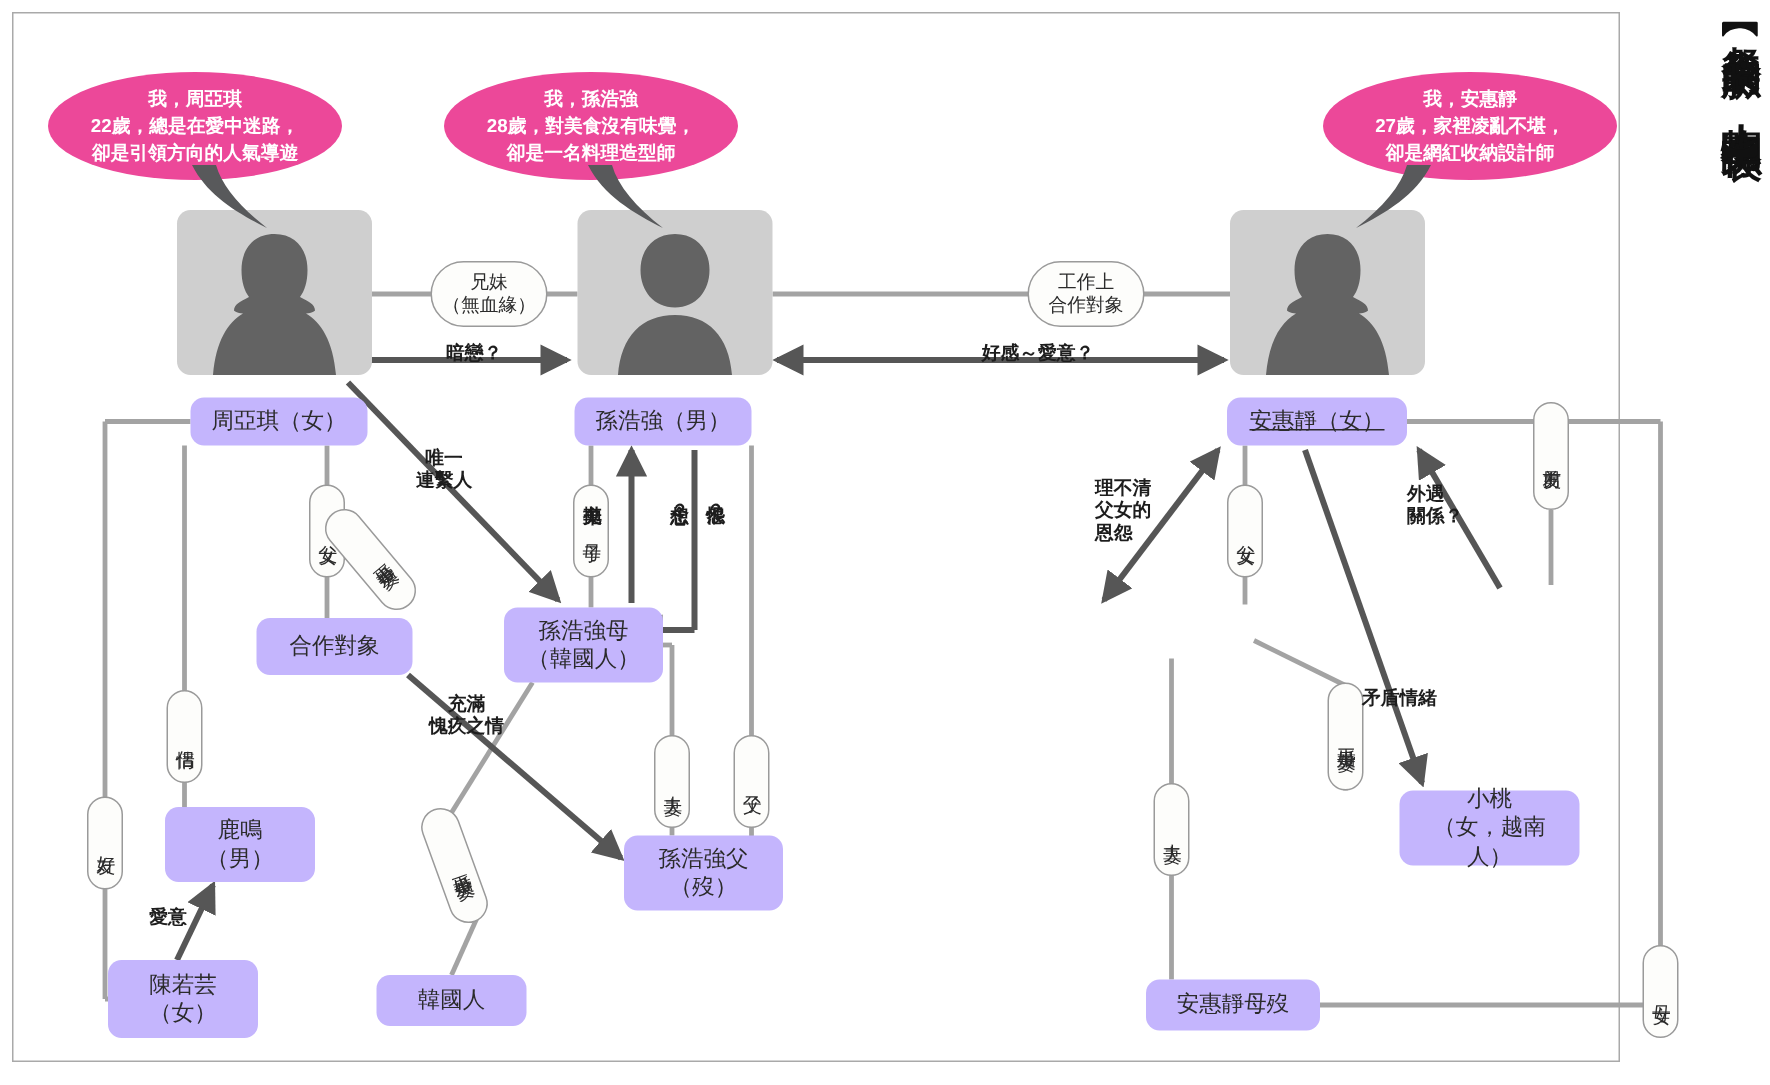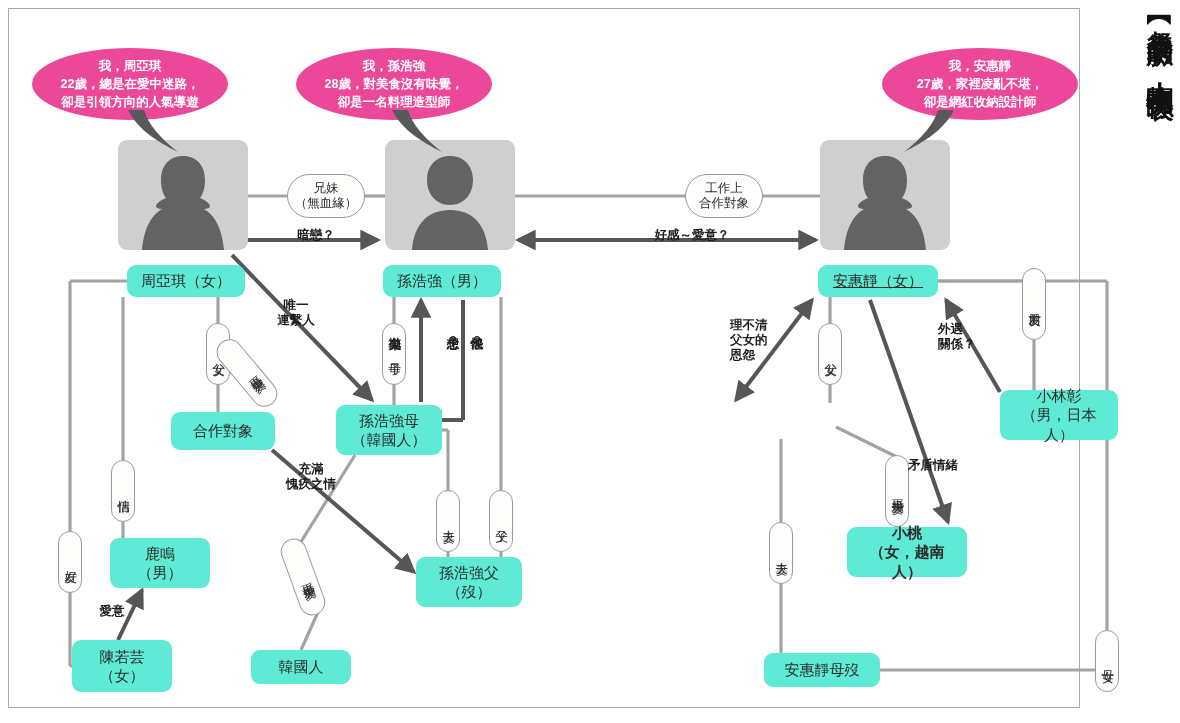--- a/index.html
+++ b/index.html
@@ -35,21 +35,21 @@
     width:130px; height:110px;
     background:#cfcfcf;
     border-radius:9px;
   }
   .portrait .silhouette{
     position:absolute; left:0; top:0; width:100%; height:100%;
   }
   
   .node{
     position:absolute;
-    background:#5eead4;
+    background:#c4b5fd;
     border-radius:9px;
     color:#2b2b2b;
     display:flex;
     align-items:center;
     justify-content:center;
     text-align:center;
     line-height:1.28;
     font-size:15px;
     font-weight:500;
     box-sizing:border-box;
@@ -265,24 +265,22 @@
   <div class="node" style="left:336px;top:405px;width:106px;height:50px;">孫浩強母
 （韓國人）</div>
   <div class="node" style="left:416px;top:557px;width:106px;height:50px;">孫浩強父
 （歿）</div>
   <div class="node" style="left:110px;top:538px;width:100px;height:50px;">鹿鳴
 （男）</div>
   <div class="node" style="left:40px;top:640px;width:100px;height:52px;margin-left:32px;">陳若芸
 （女）</div>
   <div class="node" style="left:251px;top:650px;width:100px;height:34px;">韓國人</div>
   <div class="node" style="left:764px;top:653px;width:116px;height:34px;">安惠靜母歿</div>
-  <div class="node" style="left:847px;top:527px;width:120px;height:50px;font-weight:bold;">小桃
+  <div class="node" style="left:933px;top:527px;width:120px;height:50px;">小桃
 （女，越南人）</div>
-  <div class="node" style="left:1000px;top:390px;width:118px;height:50px;">小林彰
-（男，日本人）</div>
 
   <div class="pill" style="left:685px;top:174px;width:78px;height:44px;">工作上
 合作對象</div>
   <div class="pill" style="left:287px;top:174px;width:78px;height:44px;">兄妹
 （無血緣）</div>
 
   <div class="pill vert" style="left:206px;top:323px;width:24px;height:62px;">父女</div>
   <div class="pill vert" style="left:382px;top:323px;width:24px;height:62px;">母子</div>
 
   <div class="pill vert" style="left:234px;top:333px;width:26px;height:80px;transform:rotate(-40deg);">再婚夫妻</div>

